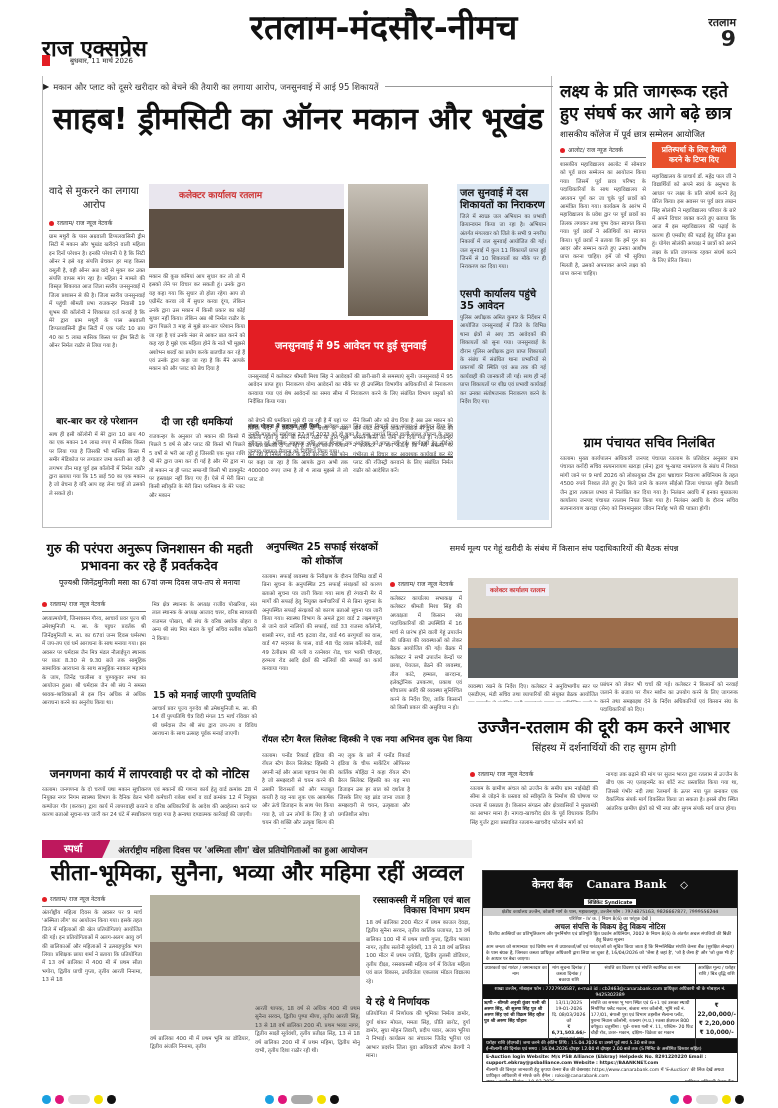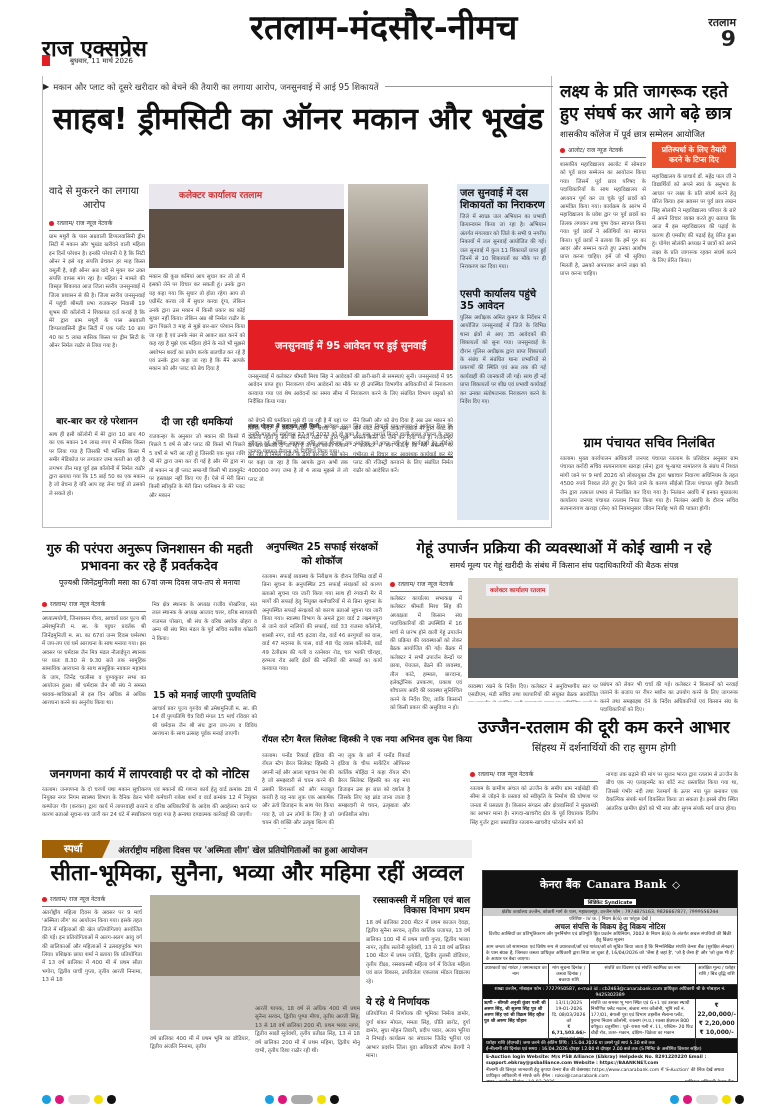--- a/index.html
+++ b/index.html
@@ -110,21 +110,20 @@
   <div class="body-text" style="height:120px;margin-top:4px">रतलाम। सफाई व्यवस्था के निरीक्षण के दौरान विभिन्न वार्डों में बिना सूचना के अनुपस्थित 25 सफाई संरक्षकों को कारण बताओ सूचना पत्र जारी किया गया साथ ही रंगवानी मैर में मार्गों की सफाई हेतु नियुक्त कर्मचारियों में से बिना सूचना के अनुपस्थित सफाई संरक्षकों को कारण बताओ सूचना पत्र जारी किया गया। स्वास्थ्य विभाग के अमले द्वारा वार्ड 2 लक्ष्मणपुरा से जाने वाले नालियों की सफाई, वार्ड 33 राजस्व कॉलोनी, शास्त्री नगर, वार्ड 45 इटावा रोड, वार्ड 46 बरगुण्डों का वास, वार्ड 47 मदरसा के पास, वार्ड 48 चेंद्र व्यास कॉलोनी, वार्ड 49 टेलीग्राम की गली व रतनेश्वर रोड, चार भाकी चौराहा, हरमला रोड आदि क्षेत्रों की नालियों की सफाई का कार्य करवाया गया।</div>
 </div>
 
 <div class="abs" style="left:262px;top:735px;width:150px;height:95px">
   <div class="hl" style="font-size:8.5px;text-align:left;white-space:nowrap">रॉयल स्टैग बैरल सिलेक्ट व्हिस्की ने एक नया अभिनव लुक पेश किया</div>
   <div class="abs body-text" style="left:0;top:16px;width:72px;height:78px">रतलाम। पर्नोड रिकार्ड इंडिया की रॉयल स्टैग बैरल सिलेक्ट व्हिस्की ने अपनी नई और आला पहचान पेश की है जो समझदारी से चयन करने की उसकी विरासतों को और मजबूत करती है यह नया लुक एक आकर्षक और ऊंचे डिजाइन के साथ पेश किया गया है, जो उन लोगों के लिए है जो चयन की शक्ति और उत्कृष्ट शिल्प की कद्र करते हैं। नए लुक में अब पहले से ज्यादा ऊंची और आकर्षक बोतल है जो बेहद एलिगेंट दिखाई देती है।</div>
   <div class="abs body-text" style="left:76px;top:16px;width:72px;height:78px">नए लुक के बारे में पर्नोड रिकार्ड इंडिया के चीफ मार्केटिंग ऑफिसर कार्तिक मोहिंद्रा ने कहा रॉयल स्टैग बैरल सिलेक्ट व्हिस्की का यह नया डिजाइन उस हर बात को दर्शाता है जिसके लिए यह ब्रांड जाना जाता है समझदारी से चयन, उत्कृष्टता और प्रगतिशील सोच।</div>
 </div>
 
 <div class="abs" style="left:390px;top:540px;width:348px;height:160px">
-  <div class="hl" style="font-size:15px;white-space:nowrap">गेहूं उपार्जन प्रक्रिया की व्यवस्थाओं में कोई खामी न रहे</div>
   <div class="sub" style="font-size:8px;font-weight:normal;margin-top:2px">समर्थ मूल्य पर गेहूं खरीदी के संबंध में किसान संघ पदाधिकारियों की बैठक संपन्न</div>
   <div class="abs byline" style="left:0;top:40px;width:72px">
       <span class="dot"></span>
       <span>रतलाम/ राज न्यूज नेटवर्क</span>
     </div>
   <div class="abs body-text" style="left:0;top:54px;width:72px;height:118px">कलेक्टर कार्यालय सभाकक्ष में कलेक्टर श्रीमती मिशा सिंह की अध्यक्षता में किसान संघ पदाधिकारियों की उपस्थिति में 16 मार्च से प्रारंभ होने वाली गेहूं उपार्जन की प्रक्रिया की व्यवस्थाओं को लेकर बैठक आयोजित की गई। बैठक में कलेक्टर ने सभी उपार्जन केन्द्रों पर छाया, पेयजल, बैठने की व्यवस्था, तौल कांटे, हम्माल, बारदाना, इलेक्ट्रॉनिक उपकरण, प्रकाश एवं शौचालय आदि की व्यवस्था सुनिश्चित करने के निर्देश दिए, ताकि किसानों को किसी प्रकार की असुविधा न हो।</div>
   <div class="abs photo" style="left:78px;top:38px;width:270px;height:100px;background:linear-gradient(180deg,#dcd8d0 0 40%,#9c6d4b 40% 70%,#5a5e60 70% 100%)">
     <div style="position:absolute;left:18px;top:6px;background:#f0eef5;color:#c33;font-size:6px;padding:2px 4px;font-weight:bold">कलेक्टर कार्यालय रतलाम</div>
   </div>
   <div class="abs body-text" style="left:78px;top:142px;width:130px;height:20px">व्यवस्था रखने के निर्देश दिए। कलेक्टर ने अनुविभागीय स्तर पर एसडीएम, मंडी सचिव तथा व्यापारियों की संयुक्त बैठक आयोजित कर उपार्जन से संबंधित सभी व्यवस्थाएं समय पर सुनिश्चित करने के निर्देश दिये। बैठक में जरूरी</div>
@@ -136,41 +135,41 @@
   <div class="sub" style="font-size:10px;font-weight:normal;margin-top:2px">सिंहस्थ में दर्शनार्थियों की राह सुगम होगी</div>
   <div class="abs byline" style="left:0;top:52px;width:128px">
       <span class="dot"></span>
       <span>रतलाम/ राज न्यूज नेटवर्क</span>
     </div>
   <div class="abs body-text" style="left:0;top:66px;width:128px;height:44px">रतलाम के ग्रामीण अंचल को उज्जैन के समीप ग्राम नाईखेड़ी की सीमा से जोड़ने के प्रस्ताव को स्वीकृति के निर्माण की घोषणा पर जनता में प्रसन्नता है। किसान संगठन और क्षेत्रवासियों ने मुख्यमंत्री का आभार माना है। नागदा-खाचरौद क्षेत्र के पूर्व विधायक दिलीप सिंह गुर्जर द्वारा प्रस्तावित रतलाम-खाचरौद फोरलेन मार्ग को</div>
   <div class="abs body-text" style="left:136px;top:52px;width:132px;height:58px">नागदा तक बढ़ाने की मांग पर सुजन भारत द्वारा रतलाम से उज्जैन के बीच एक नए एलाइनमेंट का शॉर्ट रूट प्रस्तावित किया गया था, जिससे गंभीर नदी तथा रेलमार्ग के ऊपर नया पुल बनाकर एक वैकल्पिक संपर्क मार्ग विकसित किया जा सकता है। इससे बीच स्थित आंतरिक ग्रामीण क्षेत्रों को भी नया और सुगम संपर्क मार्ग प्राप्त होगा।</div>
 </div>
 
 <div class="abs" style="left:42px;top:840px;width:430px;height:18px;background:#eee;display:flex;align-items:center">
-  <span style="background:#a16207;color:#fff;font-size:10px;font-weight:bold;height:18px;line-height:18px;padding:0 28px 0 22px;clip-path:polygon(0 0,100% 0,88% 100%,0 100%)">स्पर्धा</span>
+  <span style="background:#be185d;color:#fff;font-size:10px;font-weight:bold;height:18px;line-height:18px;padding:0 28px 0 22px;clip-path:polygon(0 0,100% 0,88% 100%,0 100%)">स्पर्धा</span>
   <span style="font-size:8.5px;font-weight:bold;margin-left:8px;color:#222">अंतर्राष्ट्रीय महिला दिवस पर 'अस्मिता लीग' खेल प्रतियोगिताओं का हुआ आयोजन</span>
 </div>
 <div class="abs hl" style="left:42px;top:860px;width:430px;font-size:22px">सीता-भूमिका, सुनैना, भव्या और महिमा रहीं अव्वल</div>
 <div class="abs byline" style="left:42px;top:895px;width:100px">
     <span class="dot"></span>
     <span>रतलाम/ राज न्यूज नेटवर्क</span>
   </div>
 <div class="abs body-text" style="left:42px;top:908px;width:100px;height:150px">अंतर्राष्ट्रीय महिला दिवस के अवसर पर 9 मार्च 'अस्मिता लीग' का आयोजन किया गया। इसके तहत जिले में महिलाओं की खेल प्रतियोगिताएं आयोजित की गईं। इन प्रतियोगिताओं में अलग-अलग आयु वर्ग की बालिकाओं और महिलाओं ने उत्साहपूर्वक भाग लिया। प्रशिक्षक छाया शर्मा ने बताया कि प्रतियोगिता में 13 वर्ष बालिका में 400 मी में प्रथम सीता भगोरा, द्वितीय प्राची गुप्ता, तृतीय आरती निनामा, 13 से 18</div>
 <div class="abs photo" style="left:150px;top:895px;width:210px;height:135px;background:linear-gradient(180deg,#b6b3a0 0 35%,#8c8070 35% 60%,#c7c2bb 60% 100%)"></div>
 <div class="abs body-text" style="left:150px;top:1034px;width:100px;height:24px">वर्ष बालिका 400 मी में प्रथम भूमि का डोडियार, द्वितीय अंजलि निनामा, तृतीय</div>
 <div class="abs body-text" style="left:255px;top:1004px;width:105px;height:54px">आरती थापक, 18 वर्ष से अधिक 400 मी प्रथम सुनैना सरवन, द्वितीय पुष्पा मीणा, तृतीय आरती सिंह, 13 से 18 वर्ष बालिका 200 मी. प्रथम भव्या नागर, द्वितीय साक्षी सूर्यवंशी, तृतीय प्रतीक्षा सिंह, 13 से 18 वर्ष बालिका 200 मी में प्रथम महिमा, द्वितीय मोनू दाभी, तृतीय दिशा राठौर रही थी।</div>
 <div class="abs" style="left:366px;top:895px;width:104px;height:165px">
   <div class="hl" style="font-size:9px;text-align:right">रस्साकस्सी में महिला एवं बाल विकास विभाग प्रथम</div>
   <div class="body-text" style="height:76px;margin-top:2px">18 वर्ष बालिका 200 मीटर में प्रथम काजल देवड़ा, द्वितीय सुनैना सरवन, तृतीय कार्तिक प्रजापत, 13 वर्ष बालिका 100 मी में प्रथम प्राची गुप्ता, द्वितीय भाव्या नागर, तृतीय सलोनी सूर्यवंशी, 13 से 18 वर्ष बालिका 100 मीटर में प्रथम ज्योति, द्वितीय तुलसी डोडियार, तृतीय दीक्षा, रस्साकस्सी महिला वर्ग में विजेता महिला एवं बाल विकास, उपविजेता एकलव्य मॉडल विद्यालय रहे।</div>
   <div class="hl" style="font-size:10px;text-align:left;margin-top:2px">ये रहे थे निर्णायक</div>
   <div class="body-text" style="height:50px;margin-top:2px">प्रतियोगिता में निर्णायक की भूमिका निर्मला डामोर, दुर्गा शंकर मोयल, ममता सिंह, प्रीति बारोट, दुर्गा डामोर, सुधा मोहन तिवारी, प्रदीप पवार, अजय भूरिया ने निभाई। कार्यक्रम का संचालन जितेंद्र भूरिया एवं आभार प्रदर्शन जिला युवा अधिकारी सौरभ बैरागी ने माना।</div>
 </div>
 
 <div class="abs" style="left:482px;top:870px;width:256px;height:212px;border:1px solid #333;background:#fff;font-size:4.6px;line-height:6px;color:#222;overflow:hidden">
-  <div style="background:#111;color:#fff;height:28px;display:flex;align-items:center;justify-content:center;gap:6px">
+  <div style="background:#111;color:#fff;height:28px;display:flex;align-items:center;justify-content:center;gap:14px">
     <span style="font-size:11px;font-weight:bold">केनरा बैंक</span>
     <span style="font-size:11px;font-weight:bold;font-family:'DejaVu Serif',serif">Canara Bank</span>
     <span style="font-size:10px">◇</span>
   </div>
   <div style="background:#111;text-align:center;padding-bottom:2px"><span style="background:#fff;color:#111;font-size:5px;padding:0 4px;font-weight:bold">सिंडिकेट Syndicate</span></div>
   <div style="background:#ccc;text-align:center;padding:1px">क्षेत्रीय कार्यालय उज्जैन, कोठारी मार्ग के पास, महाकालपुर, उज्जैन फोन : 7974875163, 9826667877, 7999556244</div>
   <div style="text-align:center">परिशिष्ट - IV क. [ नियम 8(6) का परंतुक देखें ]</div>
   <div style="text-align:center;font-size:7.5px;font-weight:bold;line-height:9px">अचल संपत्ति के विक्रय हेतु विक्रय नोटिस</div>
   <div style="text-align:center;padding:0 3px">वित्तीय आस्तियों का प्रतिभूतिकरण और पुनर्निर्माण एवं प्रतिभूति हित प्रवर्तन अधिनियम, 2002 के नियम 8(6) के अंतर्गत अचल संपत्तियों की बिक्री हेतु विक्रय सूचना</div>
   <div style="padding:1px 3px;text-align:justify">आम जनता को सामान्यतः एवं विशेष रूप से उधारकर्ता/ओं एवं गारंटर/ओं को सूचित किया जाता है कि निम्नलिखित संपत्ति केनरा बैंक (सुरक्षित लेनदार) के पास बंधक है, जिसका कब्जा प्राधिकृत अधिकारी द्वारा लिया जा चुका है, 16/04/2026 को 'जैसा है जहां है', 'जो है जैसा है' और 'जो कुछ भी है' के आधार पर बेचा जाएगा।</div>

